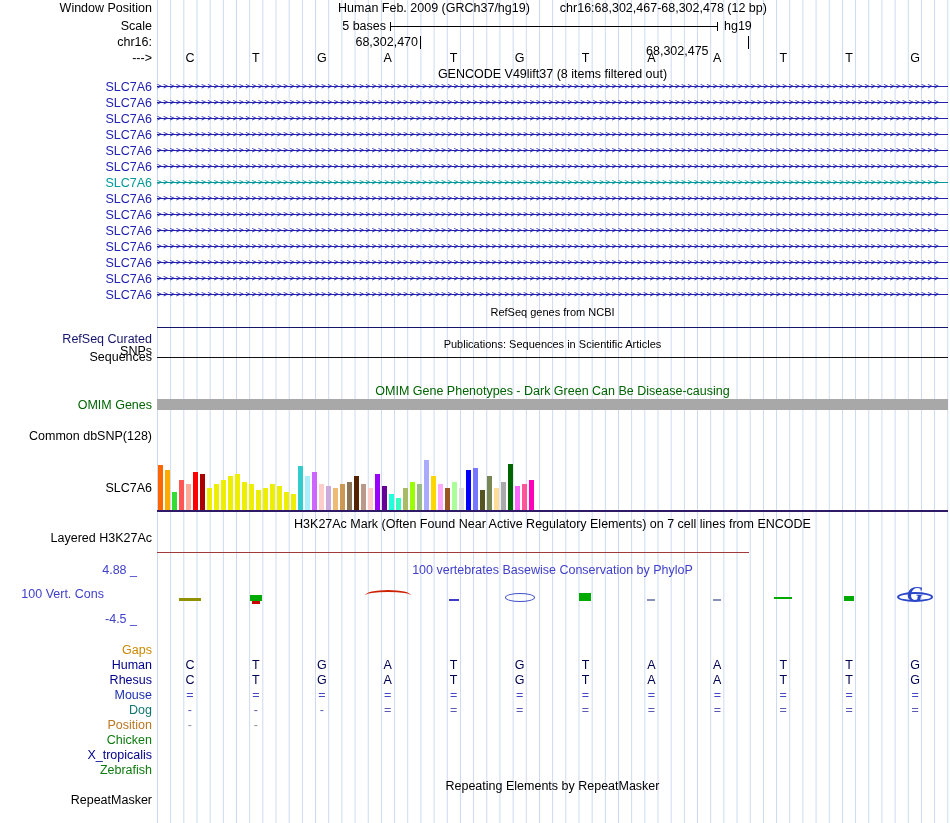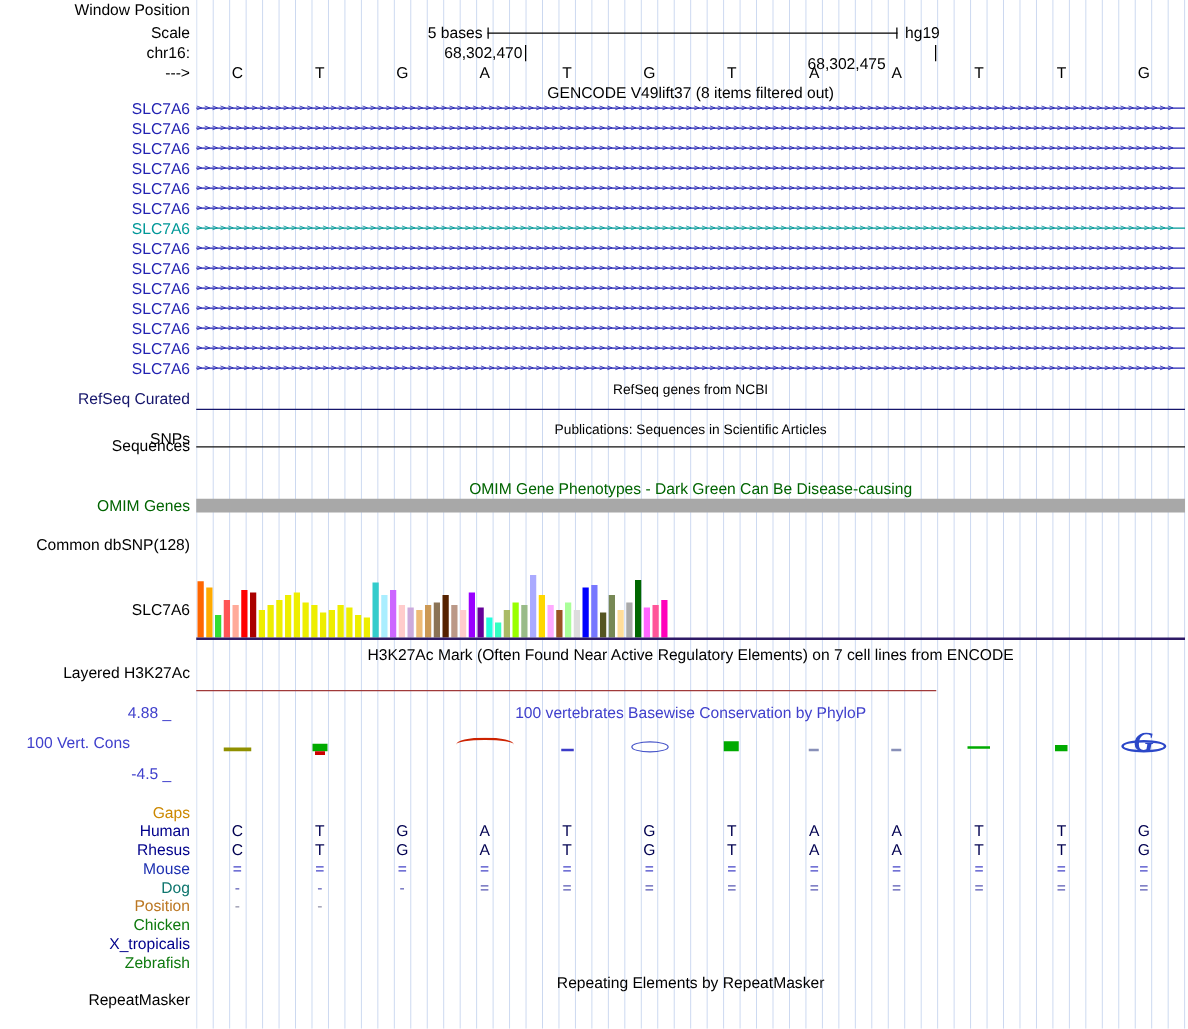--- a/index.html
+++ b/index.html
@@ -31,20 +31,24 @@
   .cons-swoosh{position:absolute;left:50%;top:9px;width:36px;height:10px;margin-left:-18px;
     border:2px solid currentColor;border-radius:50%}
 </style>
 </head>
 <body>
 
 <div class="browser">
   <div class="guidelines"></div>
 
   <div class="row-label" style="top:1px">Window Position</div>
+  <div class="track-center" style="top:1px">
+    <span>Human Feb. 2009 (GRCh37/hg19)</span>
+    <span>chr16:68,302,467-68,302,478 (12 bp)</span>
+  </div>
 
   <div class="row-label" style="top:19px">Scale</div>
   <span class="abs" style="left:300px;top:19px;width:86px;text-align:right">5 bases</span>
   <div class="scalebar"></div>
   <span class="abs" style="left:724px;top:19px">hg19</span>
 
   <div class="row-label" style="top:35px">chr16:</div>
   <span class="abs" style="left:318px;top:35px;width:100px;text-align:right">68,302,470</span>
   <div class="vtick" style="left:420px"></div>
   <span class="abs" style="left:646px;top:44px;width:100px;text-align:left">68,302,475</span>
@@ -106,21 +110,21 @@
       <div class="gene-line" style="top: 258px; color: rgb(34, 34, 178);">&gt;&gt;&gt;&gt;&gt;&gt;&gt;&gt;&gt;&gt;&gt;&gt;&gt;&gt;&gt;&gt;&gt;&gt;&gt;&gt;&gt;&gt;&gt;&gt;&gt;&gt;&gt;&gt;&gt;&gt;&gt;&gt;&gt;&gt;&gt;&gt;&gt;&gt;&gt;&gt;&gt;&gt;&gt;&gt;&gt;&gt;&gt;&gt;&gt;&gt;&gt;&gt;&gt;&gt;&gt;&gt;&gt;&gt;&gt;&gt;&gt;&gt;&gt;&gt;&gt;&gt;&gt;&gt;&gt;&gt;&gt;&gt;&gt;&gt;&gt;&gt;&gt;&gt;&gt;&gt;&gt;&gt;&gt;&gt;&gt;&gt;&gt;&gt;&gt;&gt;&gt;&gt;&gt;&gt;&gt;&gt;&gt;&gt;&gt;&gt;&gt;&gt;&gt;&gt;&gt;&gt;&gt;&gt;&gt;&gt;&gt;&gt;&gt;&gt;&gt;&gt;&gt;&gt;&gt;&gt;&gt;&gt;&gt;&gt;</div>
       <div class="row-label" style="top: 272px; color: rgb(34, 34, 178);">SLC7A6</div>
       <div class="gline" style="top: 278px; background: rgb(34, 34, 178);"></div>
       <div class="gene-line" style="top: 274px; color: rgb(34, 34, 178);">&gt;&gt;&gt;&gt;&gt;&gt;&gt;&gt;&gt;&gt;&gt;&gt;&gt;&gt;&gt;&gt;&gt;&gt;&gt;&gt;&gt;&gt;&gt;&gt;&gt;&gt;&gt;&gt;&gt;&gt;&gt;&gt;&gt;&gt;&gt;&gt;&gt;&gt;&gt;&gt;&gt;&gt;&gt;&gt;&gt;&gt;&gt;&gt;&gt;&gt;&gt;&gt;&gt;&gt;&gt;&gt;&gt;&gt;&gt;&gt;&gt;&gt;&gt;&gt;&gt;&gt;&gt;&gt;&gt;&gt;&gt;&gt;&gt;&gt;&gt;&gt;&gt;&gt;&gt;&gt;&gt;&gt;&gt;&gt;&gt;&gt;&gt;&gt;&gt;&gt;&gt;&gt;&gt;&gt;&gt;&gt;&gt;&gt;&gt;&gt;&gt;&gt;&gt;&gt;&gt;&gt;&gt;&gt;&gt;&gt;&gt;&gt;&gt;&gt;&gt;&gt;&gt;&gt;&gt;&gt;&gt;&gt;&gt;&gt;</div>
       <div class="row-label" style="top: 288px; color: rgb(34, 34, 178);">SLC7A6</div>
       <div class="gline" style="top: 294px; background: rgb(34, 34, 178);"></div>
       <div class="gene-line" style="top: 290px; color: rgb(34, 34, 178);">&gt;&gt;&gt;&gt;&gt;&gt;&gt;&gt;&gt;&gt;&gt;&gt;&gt;&gt;&gt;&gt;&gt;&gt;&gt;&gt;&gt;&gt;&gt;&gt;&gt;&gt;&gt;&gt;&gt;&gt;&gt;&gt;&gt;&gt;&gt;&gt;&gt;&gt;&gt;&gt;&gt;&gt;&gt;&gt;&gt;&gt;&gt;&gt;&gt;&gt;&gt;&gt;&gt;&gt;&gt;&gt;&gt;&gt;&gt;&gt;&gt;&gt;&gt;&gt;&gt;&gt;&gt;&gt;&gt;&gt;&gt;&gt;&gt;&gt;&gt;&gt;&gt;&gt;&gt;&gt;&gt;&gt;&gt;&gt;&gt;&gt;&gt;&gt;&gt;&gt;&gt;&gt;&gt;&gt;&gt;&gt;&gt;&gt;&gt;&gt;&gt;&gt;&gt;&gt;&gt;&gt;&gt;&gt;&gt;&gt;&gt;&gt;&gt;&gt;&gt;&gt;&gt;&gt;&gt;&gt;&gt;&gt;&gt;&gt;</div>
     </div>
 
   <div class="hdr small" style="top:305px">RefSeq genes from NCBI</div>
-  <div class="row-label" style="top:312px;color:#15156B">RefSeq Curated</div>
+  <div class="row-label" style="top:332px;color:#15156B">RefSeq Curated</div>
   <div class="hline" style="top:327px;background:#15156B"></div>
 
   <div class="hdr small" style="top:337px">Publications: Sequences in Scientific Articles</div>
   <div class="row-label" style="top:350px">Sequences</div>
   <div class="hline" style="top:357px;background:#111111"></div>
 
   <div class="row-label" style="top:344px">SNPs</div>
 
   <div class="hdr" style="top:384px;color:#006400">OMIM Gene Phenotypes - Dark Green Can Be Disease-causing</div>
   <div class="row-label" style="top:398px;color:#006400">OMIM Genes</div>

